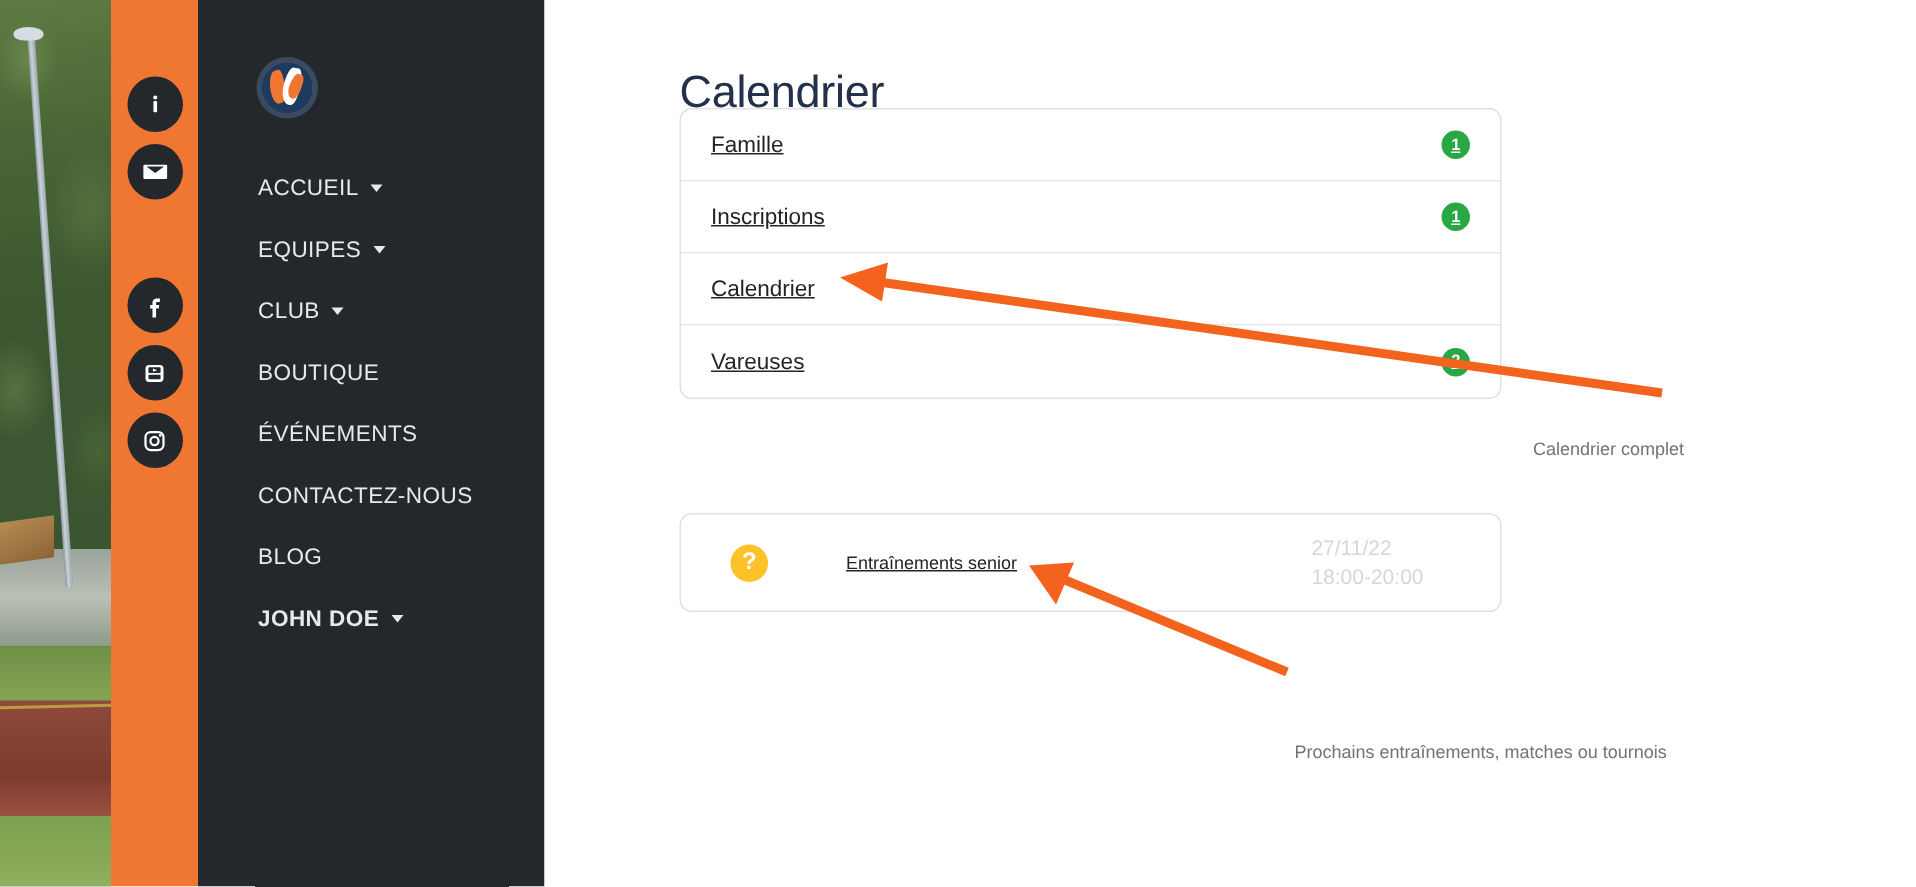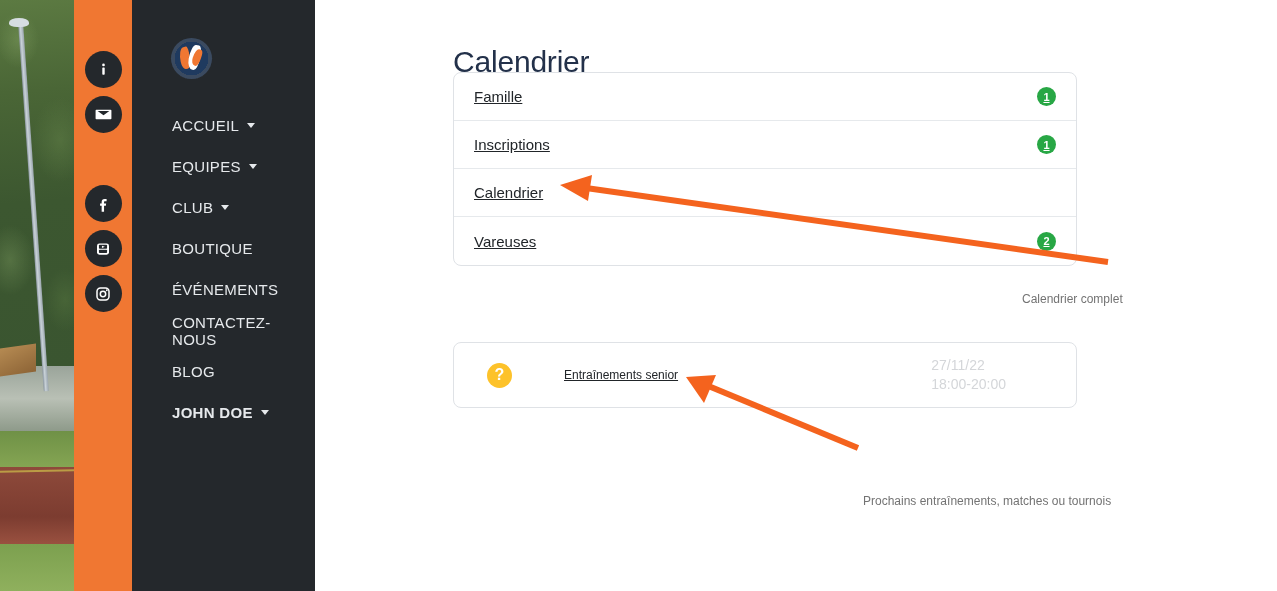--- a/index.html
+++ b/index.html
@@ -93,21 +93,21 @@
     flex-shrink: 0;
   }
   .social-btn svg { display: block; }
   .rail-gap-top { height: 51px; }
   .rail-gap-sm { height: 8px; }
   .rail-gap-lg { height: 52px; }
 
   
   .sidebar {
     position: absolute; left: 132px; top: 0;
-    width: 183px; height: 591px;
+    width: 231px; height: 591px;
     background: #24282c;
     color: #e6e9ec;
   }
   .logo-wrap {
     position: absolute; left: 39px; top: 38px;
     width: 41px; height: 41px;
   }
   .logo-disc {
     width: 41px; height: 41px; border-radius: 50%;
     background:
@@ -181,21 +181,21 @@
     left: 90px; top: 294px;
     font-size: 30px;
     font-weight: normal;
     color: #23314a;
     letter-spacing: -0.2px;
   }
 
   .card {
     position: absolute;
     left: 90px;
-    width: 624px;
+    width: 548px;
     background: #ffffff;
     border: 1px solid #dfe2e6;
     border-radius: 8px;
     box-sizing: border-box;
   }
   .card-docs { top: 72px; }
   .card-events { top: 342px; }
 
   .doc-row {
     height: 48px;
@@ -246,21 +246,21 @@
   }
   .event-link {
     margin-left: 52px;
     font-size: 12px;
     color: #212529;
     text-decoration: underline;
     cursor: pointer;
   }
   .event-when {
     margin-left: auto;
-    margin-right: 50px;
+    margin-right: 31px;
     font-size: 14px;
     color: #d4d6d9;
     line-height: 19px;
     text-align: left;
   }
 
   
   .annot-svg {
     position: absolute; left: 0; top: 0;
     width: 1277px; height: 591px;

